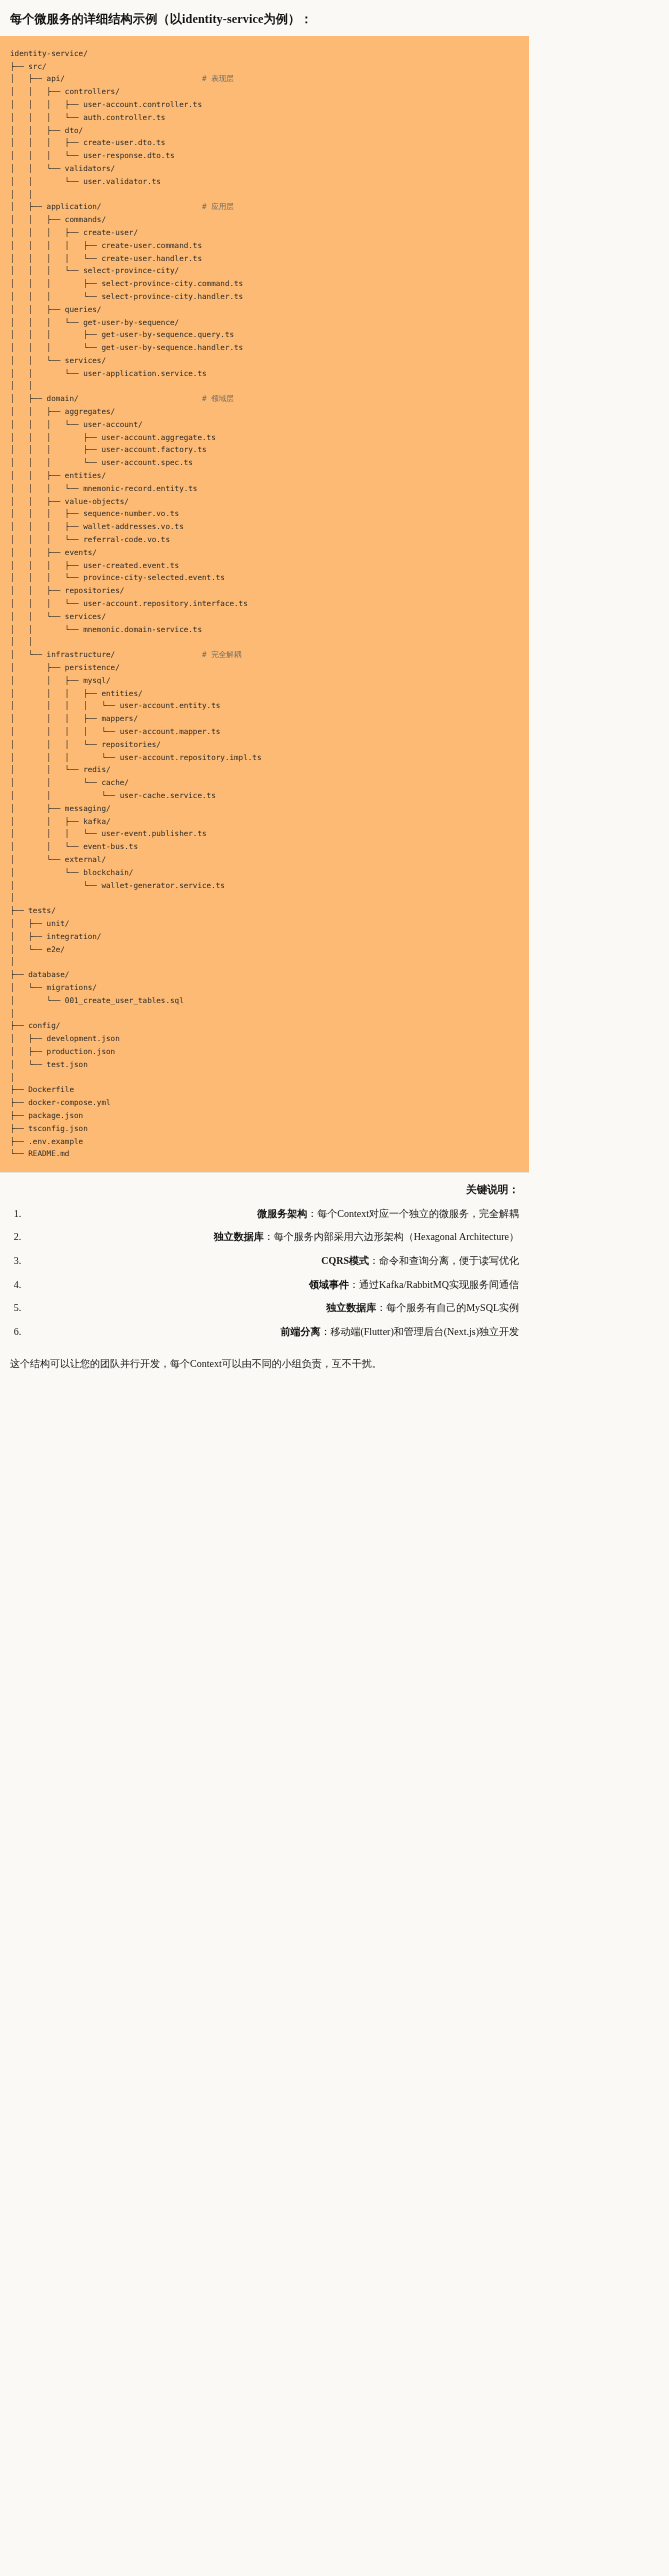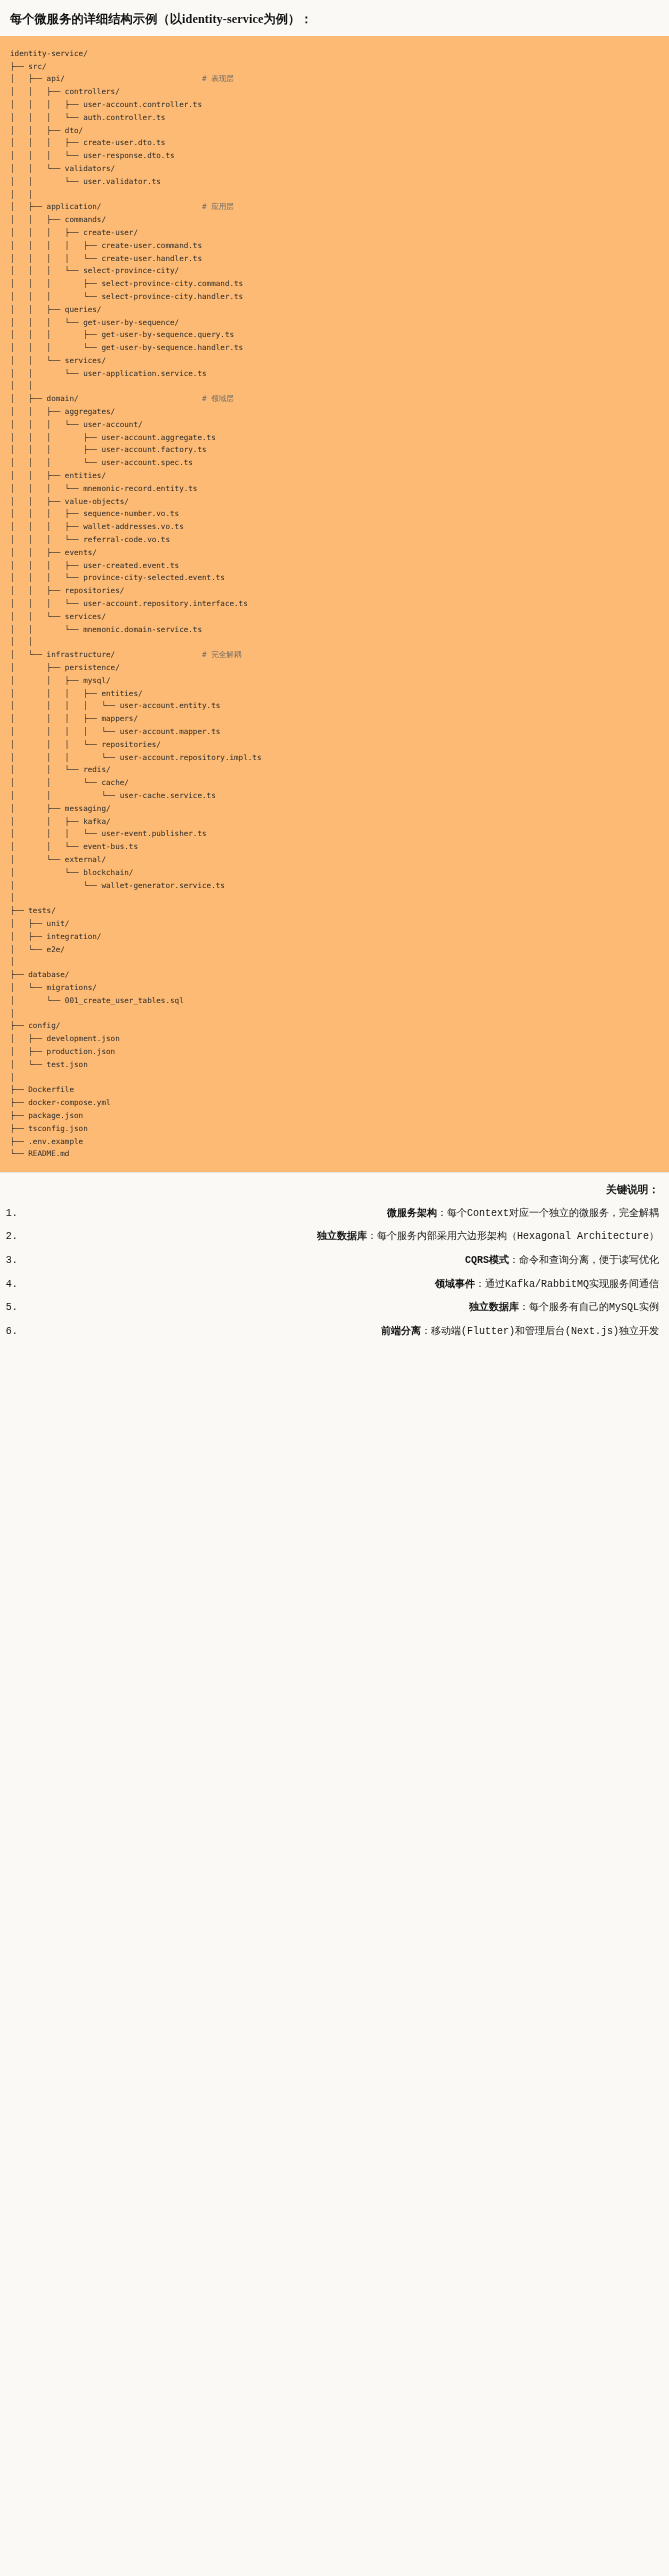--- a/index.html
+++ b/index.html
@@ -8,21 +8,21 @@
     padding: 0;
     background: #faf9f5;
     font-family: "Liberation Serif", "DejaVu Serif", serif;
   }
   body {
     width: 669px;
     min-height: 2576px;
     color: #141413;
   }
   .page {
-    width: 669px;
+    width: 529px;
     padding: 0;
     position: relative;
   }
 
   
   .doc-title {
     font-family: "Liberation Serif", "DejaVu Serif", serif;
     font-weight: 700;
     font-size: 12.2px;
     line-height: 1.4;
@@ -73,21 +73,21 @@
     font-size: 10.6px;
     margin: 0 0 8.8px 0;
     color: #141413;
   }
   ol.kp-list {
     margin: 0;
     padding: 0 0 0 13.8px;
     list-style: decimal;
   }
   ol.kp-list li {
-    font-family: Liberation Mono, monospace;
+    font-family: Liberation Serif, serif;
     font-size: 10px;
     line-height: 1.55;
     color: #141413;
     margin-bottom: 8.1px;
     padding-left: 1.3px;
   }
   ol.kp-list li b {
     font-weight: 700;
   }
   .closing {
@@ -217,15 +217,16 @@
       </li>
       <li>
         <b>独立数据库</b><span>：每个服务有自己的MySQL实例</span>
       </li>
       <li>
         <b>前端分离</b><span>：移动端(Flutter)和管理后台(Next.js)独立开发</span>
       </li>
     </ol>
   </div>
 
+  <p class="closing">这个结构可以让您的团队并行开发，每个Context可以由不同的小组负责，互不干扰。</p>
 
 </div>
 
 
 </body></html>

